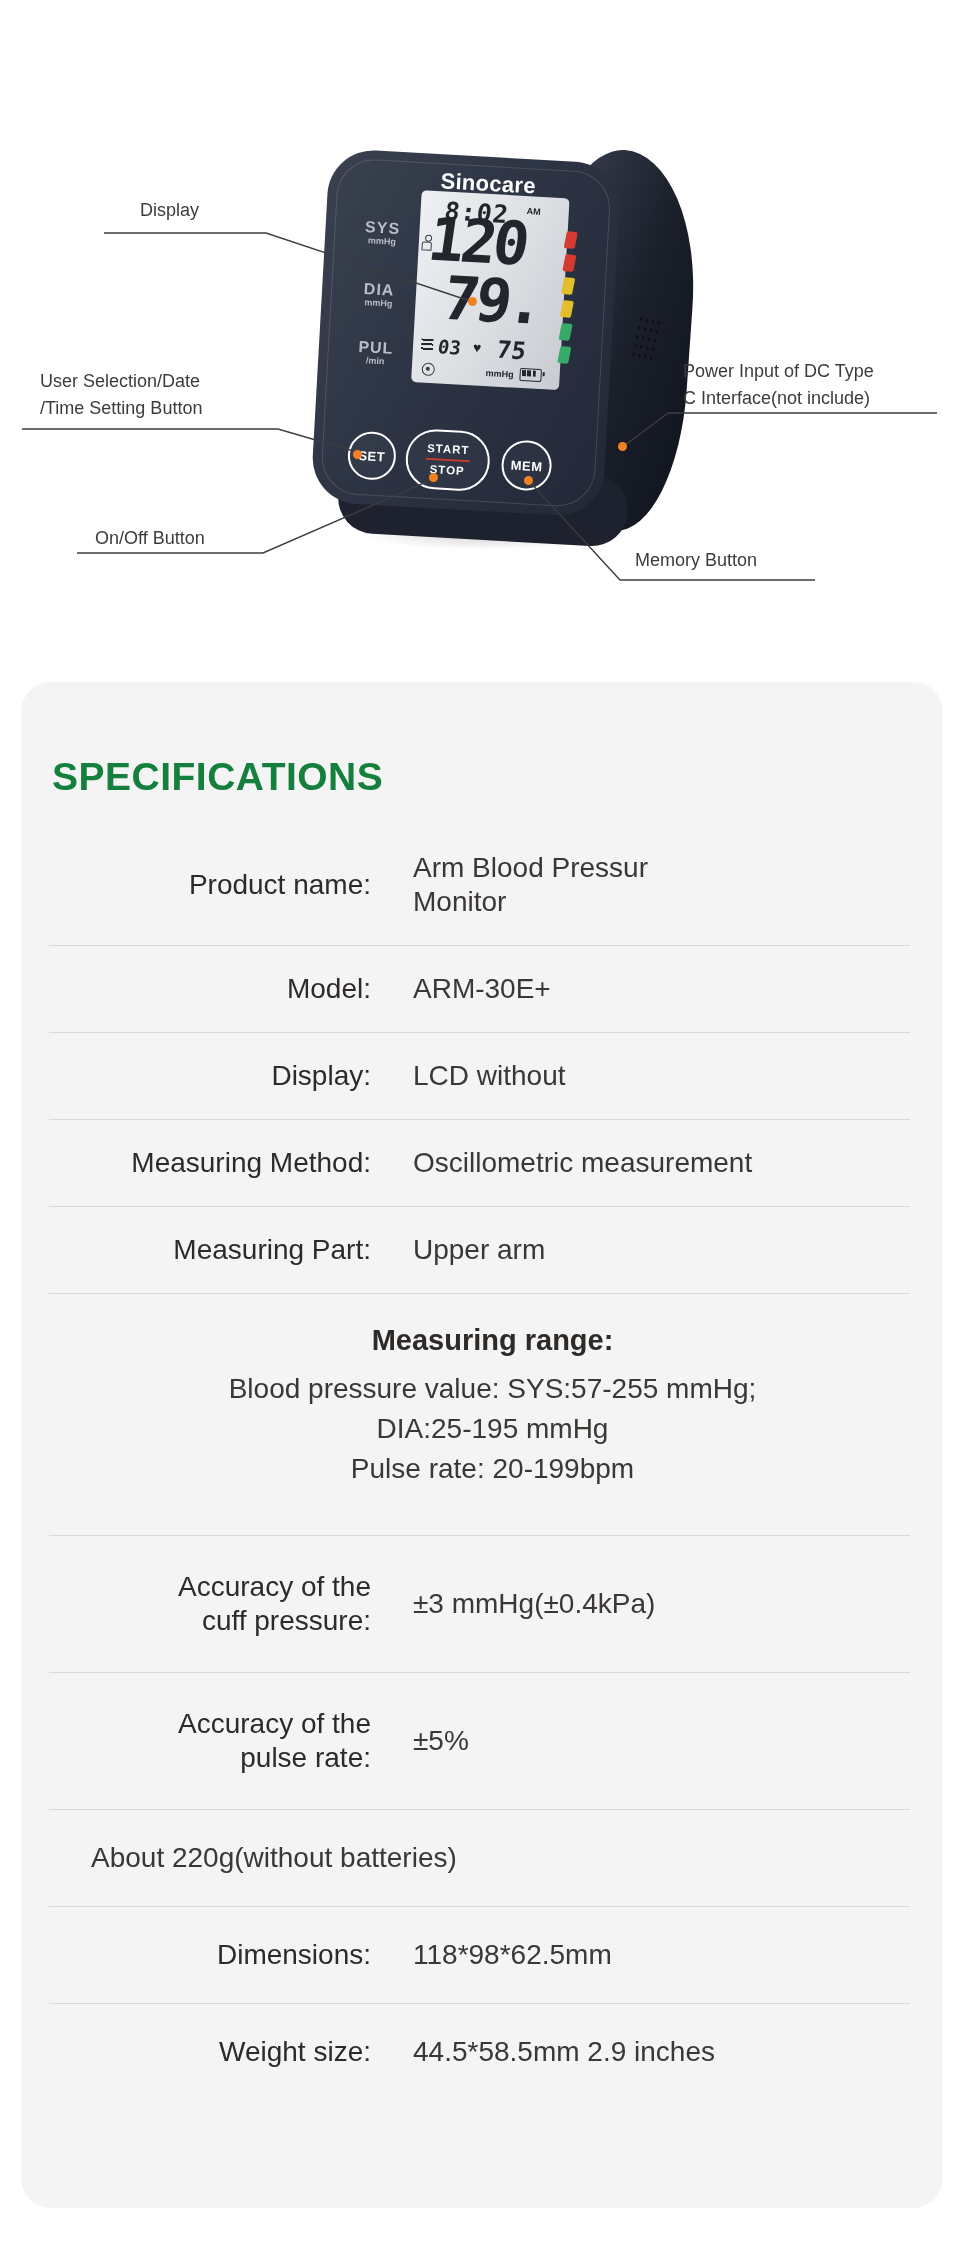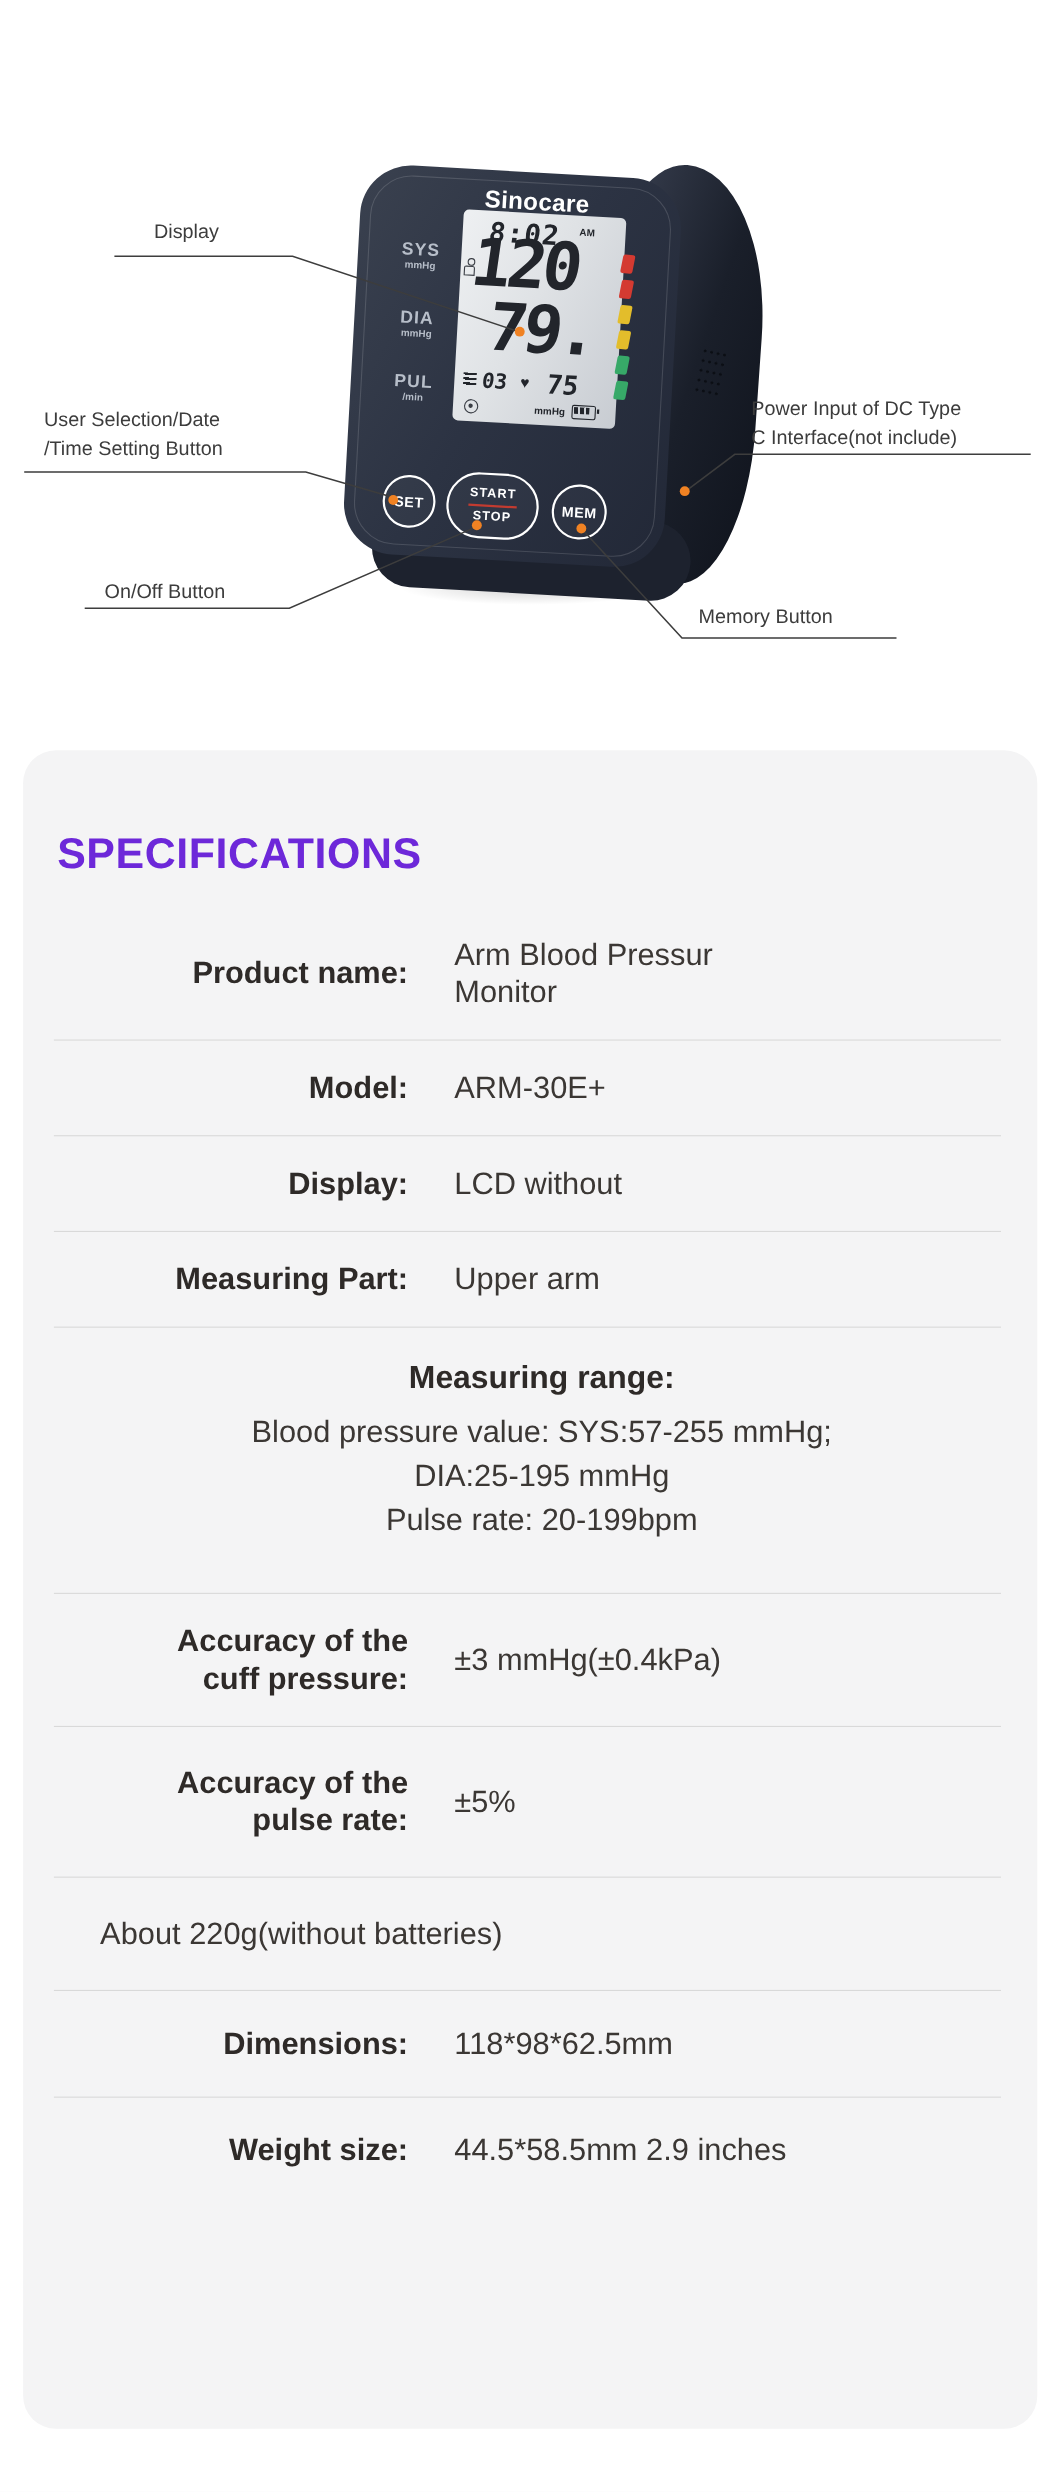--- a/index.html
+++ b/index.html
@@ -66,21 +66,21 @@
   .callout-label{position:absolute;z-index:7;color:#3c3c3c;font-size:18px;line-height:27px;}
 
   
   .spec-card{position:absolute;left:21px;top:682px;width:922px;height:1526px;background:#f4f4f5;
     border-radius:30px;box-sizing:border-box;padding:72px 33px 0 28px;}
   .spec-heading{font-size:39px;line-height:45px;font-weight:800;letter-spacing:.5px;margin:0 0 26px 3px;}
   .srow{display:flex;align-items:center;padding:26px 0;border-bottom:1px solid #d9d9d9;}
   .spec-rows > .srow:last-child{border-bottom:none;}
   .spec-rows > .srow:nth-child(7),.spec-rows > .srow:nth-child(8){padding:34px 0;}
   .spec-rows > .srow:nth-child(n+9){padding:31px 0;}
-  .slabel{flex:0 0 322px;text-align:right;font-weight:bold;font-size:28px;color:#2e2a28;
+  .slabel{flex:0 0 322px;text-align:right;font-weight:normal;font-size:28px;color:#2e2a28;
     white-space:pre-line;line-height:34px;}
   .svalue{margin-left:42px;font-size:28px;color:#3b3734;white-space:pre-line;line-height:34px;max-width:500px;}
   .srow.block{display:block;padding:30px 0 46px;text-align:center;}
   .bheader{font-size:29px;font-weight:bold;color:#2e2a28;padding-left:26px;margin-bottom:12px;}
   .bline{font-size:28px;color:#3b3734;line-height:40px;padding-left:26px;}
 </style>
 </head>
 <body>
 
 <div class="page">
@@ -165,34 +165,38 @@
     </div>
     <div class="callout-label" style="left:95px;top:525px;">On/Off Button</div>
     <div class="callout-label" style="left:683px;top:358px;">
       <div>Power Input of DC Type</div>
       <div>C Interface(not include)</div>
     </div>
     <div class="callout-label" style="left:635px;top:547px;">Memory Button</div>
   </div>
 
   <div class="spec-card">
-    <h2 class="spec-heading" style="color:#6d28d9;">SPECIFICATIONS</h2>
+    <h2 class="spec-heading" style="color:#15803d;">SPECIFICATIONS</h2>
     <div class="spec-rows">
         <div class="srow">
           <div class="slabel">Product name:</div>
           <div class="svalue">Arm Blood Pressur
 Monitor</div>
         </div>
         <div class="srow">
           <div class="slabel">Model:</div>
           <div class="svalue">ARM-30E+</div>
         </div>
         <div class="srow">
           <div class="slabel">Display:</div>
           <div class="svalue">LCD without</div>
+        </div>
+        <div class="srow">
+          <div class="slabel">Measuring Method:</div>
+          <div class="svalue">Oscillometric measurement</div>
         </div>
         <div class="srow">
           <div class="slabel">Measuring Part:</div>
           <div class="svalue">Upper arm</div>
         </div>
         <div class="srow block">
           <div class="bheader">Measuring range:</div>
           <div class="bline">Blood pressure value: SYS:57-255 mmHg;</div>
           <div class="bline">DIA:25-195 mmHg</div>
           <div class="bline">Pulse rate: 20-199bpm</div>

